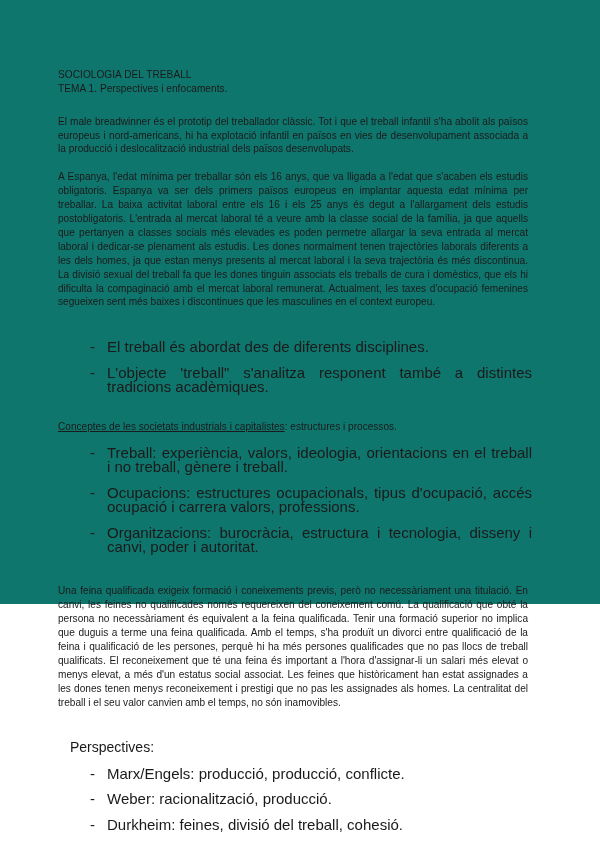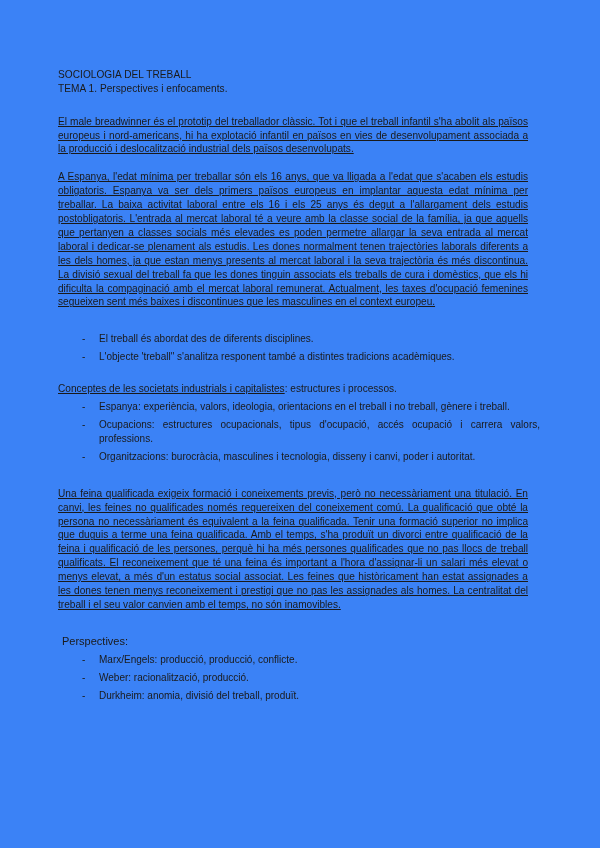--- a/index.html
+++ b/index.html
@@ -10,22 +10,22 @@
   body {
     width: 600px;
     height: 848px;
     overflow: hidden;
     font-family: "Liberation Sans", sans-serif;
     color: #1a1a1a;
   }
   .page {
     position: relative;
     width: 600px;
-    height: 848px;
-    background: #3b82f6;
+    height: 604px;
+    background: #0f766e;
     box-sizing: border-box;
     padding: 68px 56px 0 58px;
   }
   .doc {
     width: 486px;
     font-size: 10.1px;
     line-height: 13.9px;
   }
   .title-line {
     font-size: 10.1px;
@@ -35,21 +35,20 @@
   }
   .title-block {
     margin-bottom: 18px;
   }
   p.para {
     margin: 0 16px 14px 0;
     text-align: justify;
     text-justify: inter-word;
     font-size: 10.1px;
     line-height: 13.9px;
-    text-decoration: underline;
   }
   p.para.tight {
     margin-bottom: 0;
   }
   .heading-underline {
     margin: 0 0 4px 0;
     font-size: 10.1px;
     line-height: 13.9px;
   }
   .heading-underline .u {
@@ -58,36 +57,36 @@
   ul.dashlist {
     list-style: none;
     margin: 0;
     padding: 0;
   }
   ul.dashlist li {
     position: relative;
     padding-left: 37px;
     text-align: justify;
     text-justify: inter-word;
-    font-size: 10px;
+    font-size: 15px;
     line-height: 13.9px;
-    margin: 4px;
+    margin: 12px;
   }
   ul.dashlist li::before {
     content: "-";
     position: absolute;
     left: 20px;
     top: 0;
   }
   .gap-m { height: 14px; }
   .gap-l { height: 19px; }
   .plain-label {
-    font-size: 11px;
+    font-size: 14px;
     line-height: 13.9px;
-    margin: 4px;
+    margin: 12px;
   }
 </style>
 </head>
 <body>
 
 <div class="page">
   <div class="doc">
 
     <div class="title-block">
       <div class="title-line">SOCIOLOGIA DEL TREBALL</div>
@@ -103,33 +102,33 @@
     <ul class="dashlist">
       <li>El treball és abordat des de diferents disciplines.</li>
       <li>L'objecte 'treball" s'analitza responent també a distintes tradicions acadèmiques.</li>
     </ul>
 
     <div class="gap-m"></div>
 
     <div class="heading-underline"><span class="u">Conceptes de les societats industrials i capitalistes</span><span>: estructures i processos.</span></div>
 
     <ul class="dashlist">
-      <li>Espanya: experiència, valors, ideologia, orientacions en el treball i no treball, gènere i treball.</li>
+      <li>Treball: experiència, valors, ideologia, orientacions en el treball i no treball, gènere i treball.</li>
       <li>Ocupacions: estructures ocupacionals, tipus d'ocupació, accés ocupació i carrera valors, professions.</li>
-      <li>Organitzacions: burocràcia, masculines i tecnologia, disseny i canvi, poder i autoritat.</li>
+      <li>Organitzacions: burocràcia, estructura i tecnologia, disseny i canvi, poder i autoritat.</li>
     </ul>
 
     <div class="gap-l"></div>
 
     <p class="para tight">Una feina qualificada exigeix formació i coneixements previs, però no necessàriament una titulació. En canvi, les feines no qualificades només requereixen del coneixement comú. La qualificació que obté la persona no necessàriament és equivalent a la feina qualificada. Tenir una formació superior no implica que duguis a terme una feina qualificada. Amb el temps, s'ha produït un divorci entre qualificació de la feina i qualificació de les persones, perquè hi ha més persones qualificades que no pas llocs de treball qualificats. El reconeixement que té una feina és important a l'hora d'assignar-li un salari més elevat o menys elevat, a més d'un estatus social associat. Les feines que històricament han estat assignades a les dones tenen menys reconeixement i prestigi que no pas les assignades als homes. La centralitat del treball i el seu valor canvien amb el temps, no són inamovibles.</p>
 
     <div class="gap-l"></div>
 
     <div class="plain-label">Perspectives:</div>
 
     <ul class="dashlist">
       <li>Marx/Engels: producció, producció, conflicte.</li>
       <li>Weber: racionalització, producció.</li>
-      <li>Durkheim: anomia, divisió del treball, produït.</li>
+      <li>Durkheim: feines, divisió del treball, cohesió.</li>
     </ul>
 
   </div>
 </div>
 
 </body></html>

